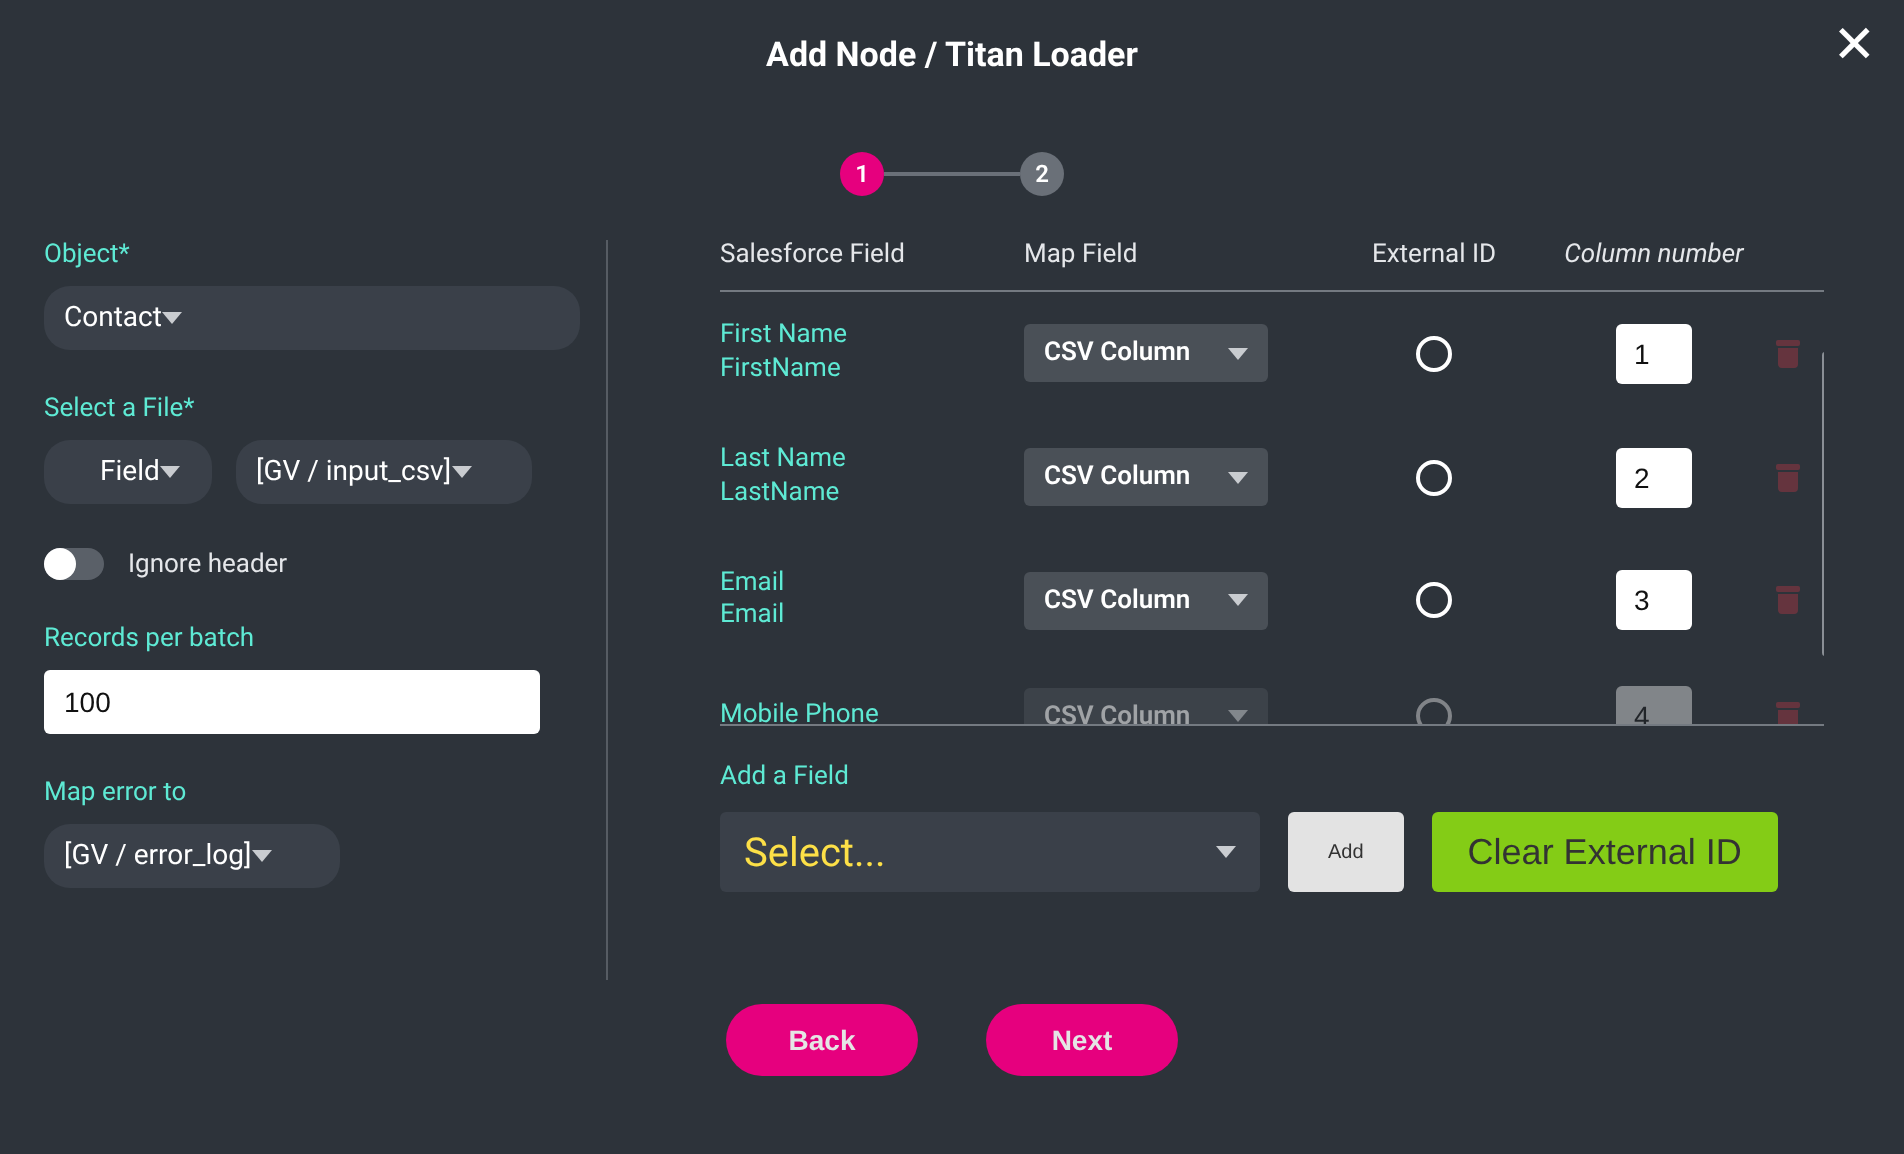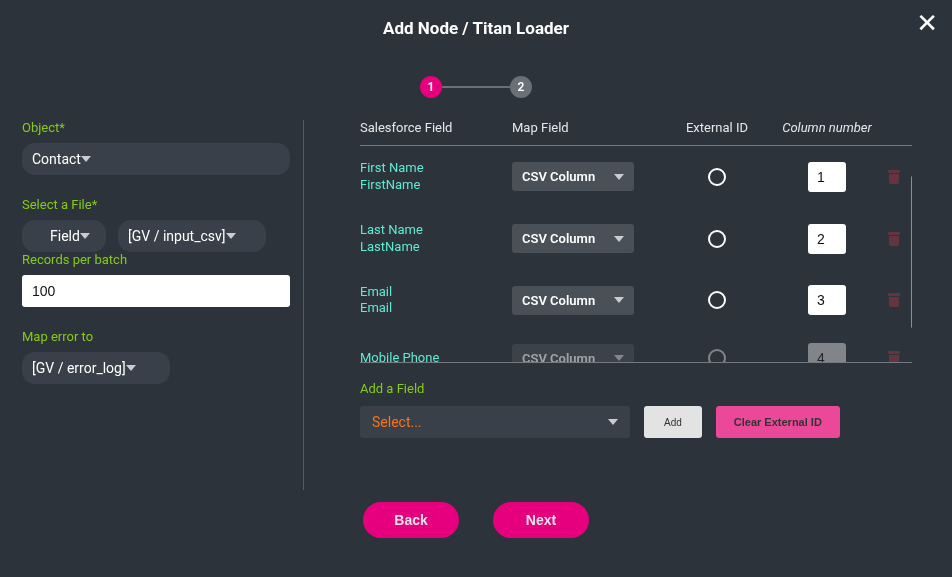--- a/index.html
+++ b/index.html
@@ -57,21 +57,21 @@
     height: 370px;
   }
   .left-panel {
     width: 304px;
     padding-left: 22px;
     padding-right: 18px;
     border-right: 1px solid #565c63;
   }
   .label {
     font-size: 13px;
-    color: #84cc16;
+    color: #5eead4;
     margin-bottom: 8px;
   }
   .select {
     background: #3a4049;
     border: none;
     color: #fff;
     font-size: 14px;
     padding: 8px 10px;
     border-radius: 13px;
     position: relative;
@@ -115,21 +115,21 @@
     top: 0;
   }
   .ignore-label { font-size: 13px; color: #e5e7ea; }
   .input-white {
     background: #fff;
     color: #111;
     border: none;
     padding: 8px 10px;
     font-size: 14px;
     border-radius: 3px;
-    width: 268px;
+    width: 248px;
   }
   .mtop { margin-top: 22px; }
 
   .right-panel {
     flex: 1;
     padding-left: 56px;
     padding-right: 40px;
     position: relative;
   }
   .table-head {
@@ -255,42 +255,42 @@
     margin-top: 10px;
   }
   .add-select {
     width: 270px;
     background: #3a4049;
     border-radius: 3px;
     padding: 8px 12px;
     display: flex;
     align-items: center;
     justify-content: space-between;
-    font-size: 14px;
-    color: #f97316;
+    font-size: 20px;
+    color: #fde047;
     cursor: pointer;
   }
   .btn-grey {
     background: #e3e3e3;
     color: #333;
     border: none;
     border-radius: 3px;
     padding: 8px 20px;
     font-size: 10px;
     font-weight: 500;
     cursor: pointer;
   }
   .btn-white {
-    background: #ec4899;
+    background: #84cc16;
     color: #333;
     border: none;
     border-radius: 3px;
     padding: 8px 18px;
-    font-size: 11px;
-    font-weight: 700;
+    font-size: 18px;
+    font-weight: 400;
     cursor: pointer;
   }
   .footer {
     display: flex;
     justify-content: center;
     gap: 34px;
     margin-top: 12px;
   }
   .btn-pink {
     background: #e6007e;
@@ -339,20 +339,26 @@
       <div class="select small-f">
         <span>Field</span>
         <span class="chevron"></span>
       </div>
       <div class="select small-g">
         <span style="white-space:nowrap;overflow:hidden;text-overflow:clip;max-width:110px;">[GV / input_csv]</span>
         <span class="chevron"></span>
       </div>
     </div>
 
+    <div class="toggle-row">
+      <div class="toggle">
+        <div class="toggle-knob"></div>
+      </div>
+      <span class="ignore-label">Ignore header</span>
+    </div>
 
     <div class="label">Records per batch</div>
     <div style="position:relative;width:268px;">
       <input class="input-white" value="100" style="">
     </div>
 
     <div class="label mtop">Map error to</div>
     <div class="select mid">
       <span>[GV / error_log]</span>
       <span class="chevron"></span>

